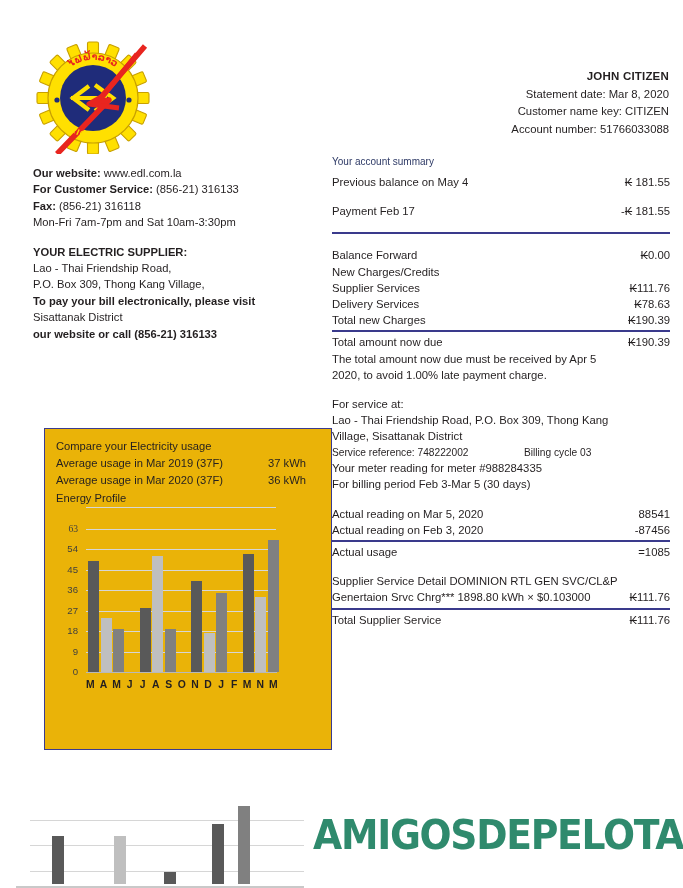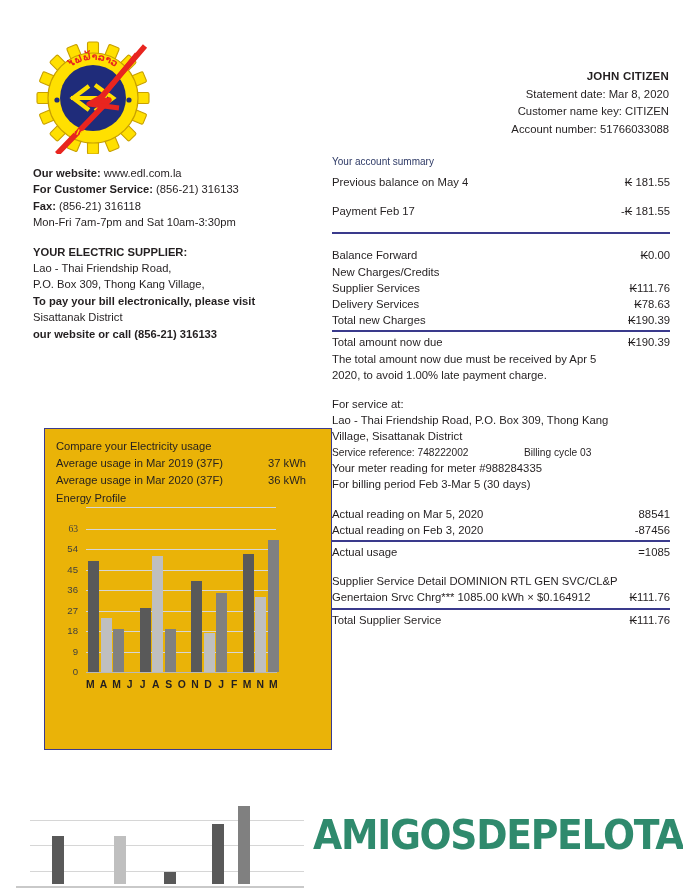--- a/index.html
+++ b/index.html
@@ -257,21 +257,21 @@
 
     <div class="row">
       <span class="lbl">Actual usage</span>
       <span class="amt">=1085</span>
     </div>
 
     <div class="spacer"></div>
 
     <div class="para">Supplier Service Detail DOMINION RTL GEN SVC/CL&amp;P</div>
     <div class="row">
-      <span class="lbl">Genertaion Srvc Chrg*** 1085.00 kWh × $0.164912</span>
+      <span class="lbl">Genertaion Srvc Chrg*** 1898.80 kWh × $0.103000</span>
       <span class="amt">₭111.76</span>
     </div>
 
     <div class="rule-tight"></div>
 
     <div class="row">
       <span class="lbl">Total Supplier Service</span>
       <span class="amt">₭111.76</span>
     </div>
   </div>

